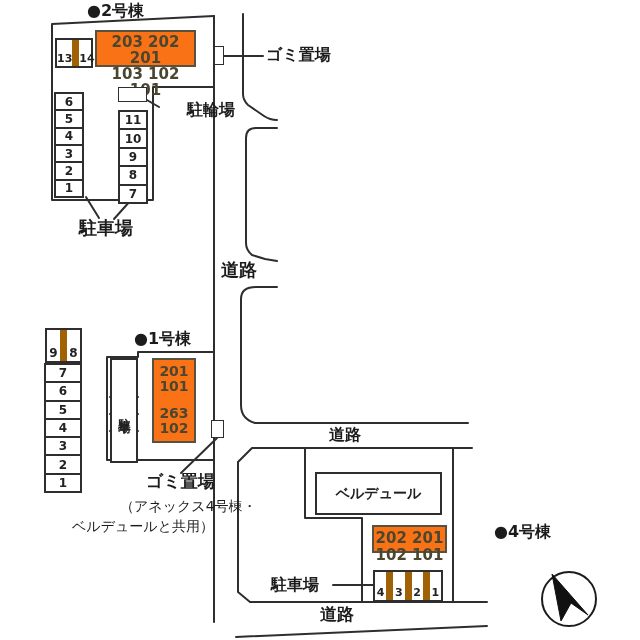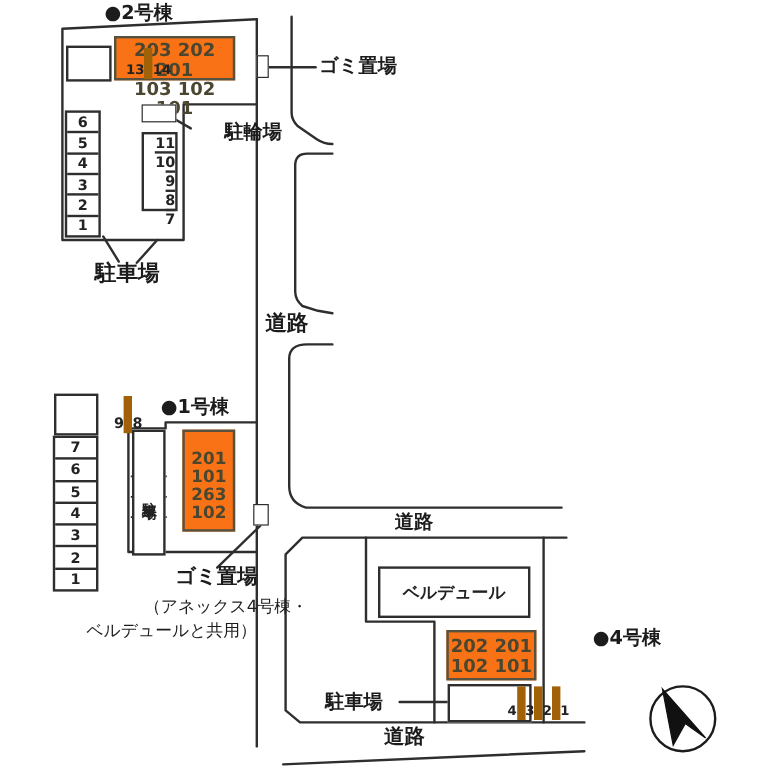--- a/index.html
+++ b/index.html
@@ -14,21 +14,21 @@
   .thinbox{border-width:1.5px;}
   .cells-v{position:absolute;z-index:2;box-sizing:border-box;border:2px solid #2e2e2e;background:#fff;
            display:flex;flex-direction:column;}
   .cells-v > div{flex:1;display:flex;align-items:center;justify-content:center;
            font-size:12px;font-weight:bold;border-top:2px solid #2e2e2e;color:#222;}
   .cells-v > div:first-child{border-top:none;}
   .cells-h{position:absolute;z-index:2;box-sizing:border-box;border:2px solid #2e2e2e;background:#fff;
            display:flex;flex-direction:row;}
   .cells-h > div{flex:1;display:flex;align-items:flex-end;justify-content:center;
            font-size:11px;font-weight:bold;border-left:7px solid #a16207;color:#222;padding-bottom:1px;}
-  .cells-h > div:first-child{border-left:none;margin-left:48px;}
+  .cells-h > div:first-child{border-left:none;}
   .carport-label{position:absolute;left:50%;top:50%;transform:translate(-50%,-50%);
            writing-mode:vertical-rl;font-size:12px;font-weight:bold;letter-spacing:2px;color:#222;}
   .center-label{display:flex;align-items:center;justify-content:center;
            font-size:14px;font-weight:bold;color:#222;}
 </style>
 </head>
 <body>
 
 <div class="stage">
 
@@ -87,21 +87,21 @@
     <div>6</div>
     <div>5</div>
     <div>4</div>
     <div>3</div>
     <div>2</div>
     <div>1</div>
   </div>
 
   <div class="whitebox thinbox" style="left:118px;top:87px;width:29px;height:15px;"></div>
 
-  <div class="cells-v" style="left:118px;top:110px;width:30px;height:66px;align-items:flex-end;">
+  <div class="cells-v" style="left:118px;top:110px;width:30px;height:94px;">
     <div>11</div>
     <div>10</div>
     <div>9</div>
     <div>8</div>
     <div>7</div>
   </div>
 
   <div class="whitebox thinbox" style="left:214px;top:46px;width:10px;height:19px;"></div>
 
   <div class="lbl" style="left:266px;top:46px;font-size:16px;">ゴミ置場</div>
@@ -129,42 +129,42 @@
     <div>3</div>
     <div>2</div>
     <div>1</div>
   </div>
 
   <div class="whitebox" style="left:110px;top:358px;width:28px;height:105px;">
     <span class="carport-label">駐車場</span>
   </div>
 
   <div class="unitbox" style="left:152px;top:358px;width:44px;height:85px;font-size:14px;line-height:15px;
-       display:flex;flex-direction:column;justify-content:flex-end;padding:4px 0 5px 0;">
+       display:flex;flex-direction:column;justify-content:space-between;padding:4px 0 5px 0;">
     <div>
       <div>201</div>
       <div>101</div>
     </div>
     <div>
       <div>263</div>
       <div>102</div>
     </div>
   </div>
 
   <div class="whitebox thinbox" style="left:211px;top:420px;width:13px;height:18px;"></div>
 
   <div class="lbl" style="left:146px;top:472px;font-size:17px;">ゴミ置場</div>
   <div class="lbl lbl-n" style="left:85px;top:498px;font-size:14px;margin-left:35px;">（アネックス4号棟・</div>
   <div class="lbl lbl-n" style="left:72px;top:518px;font-size:14px;">ベルデュールと共用）</div>
 
   <div class="whitebox center-label" style="left:315px;top:472px;width:127px;height:43px;text-align:right;">
     <span>ベルデュール</span>
   </div>
 
-  <div class="unitbox" style="left:372px;top:525px;width:75px;height:42px;font-size:15px;line-height:17px;padding-top:3px;">
+  <div class="unitbox" style="left:372px;top:525px;width:75px;height:28px;font-size:15px;line-height:17px;padding-top:3px;">
     <div>202 201</div>
     <div>102 101</div>
   </div>
 
   <div class="lbl" style="left:458px;top:523px;font-size:16px;margin-left:36px;">●4号棟</div>
 
   <div class="cells-h" style="left:373px;top:570px;width:70px;height:32px;">
     <div>4</div>
     <div>3</div>
     <div>2</div>

